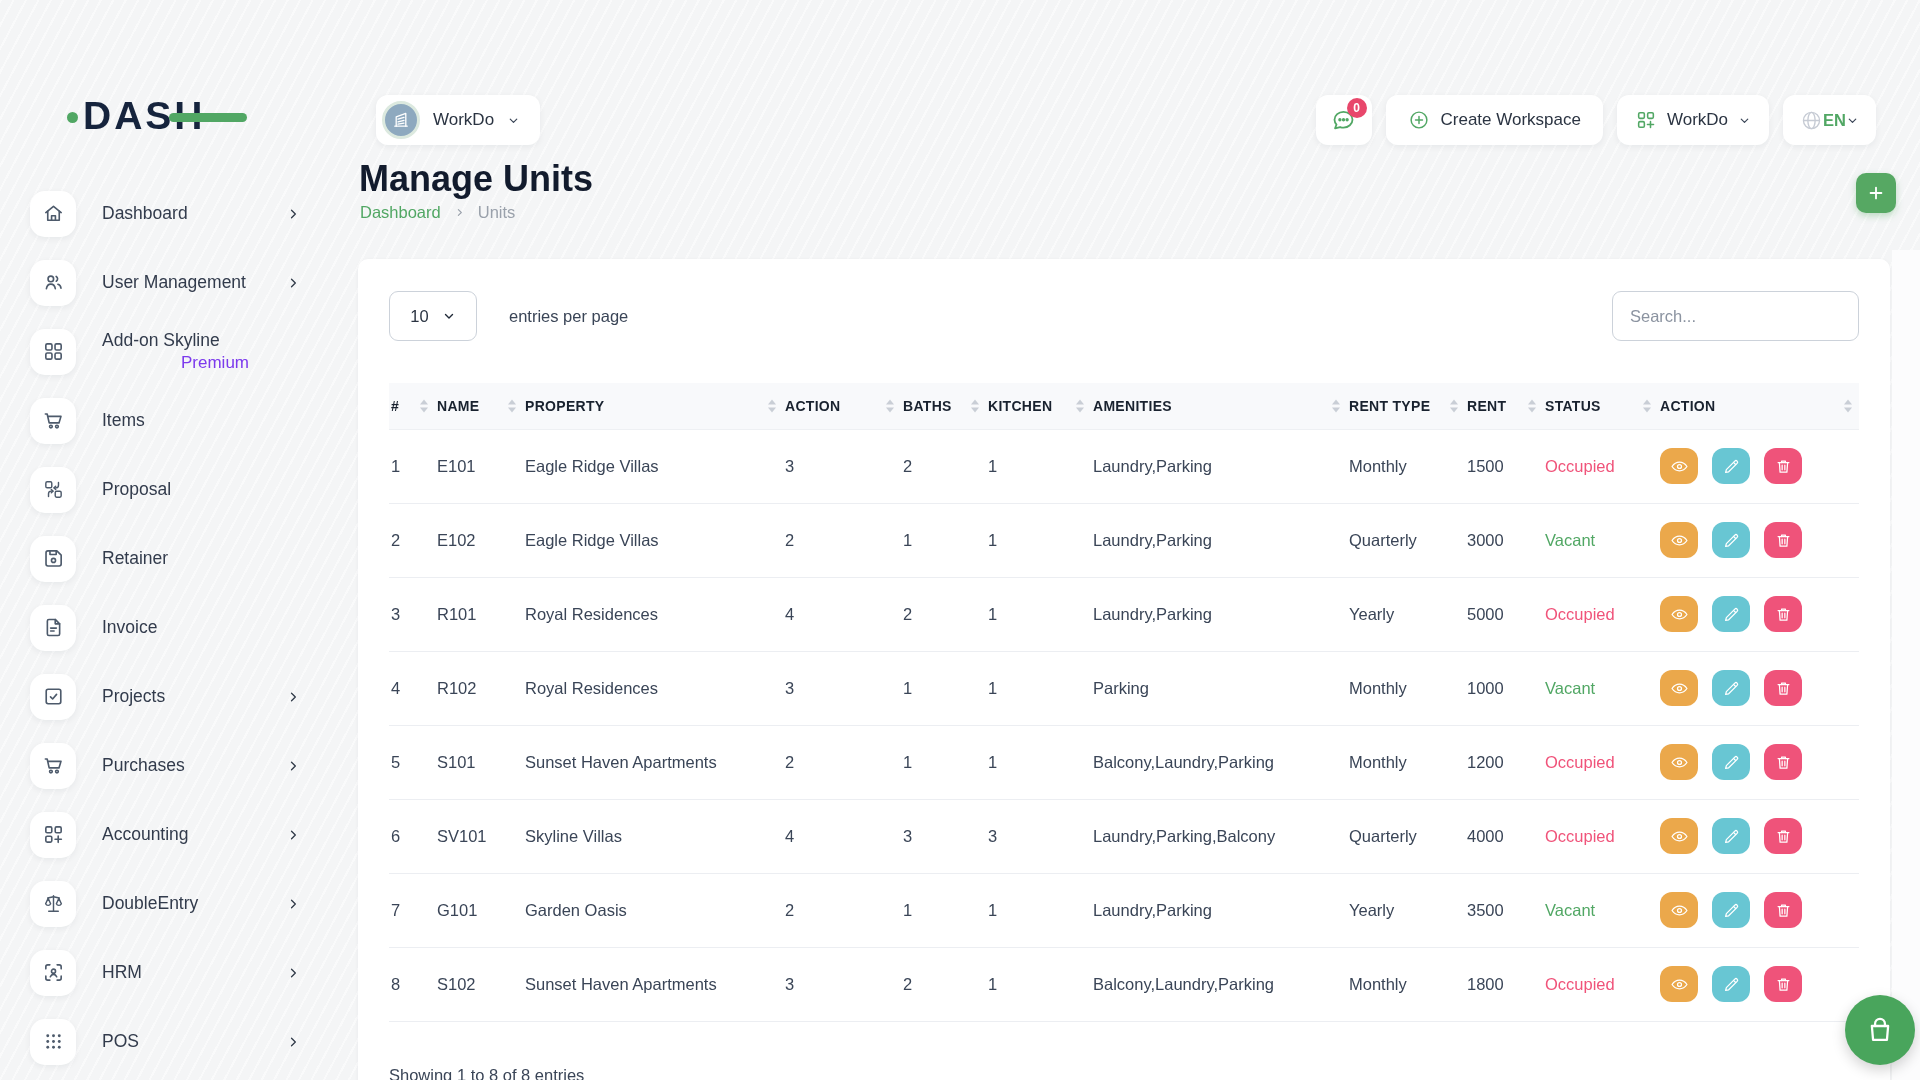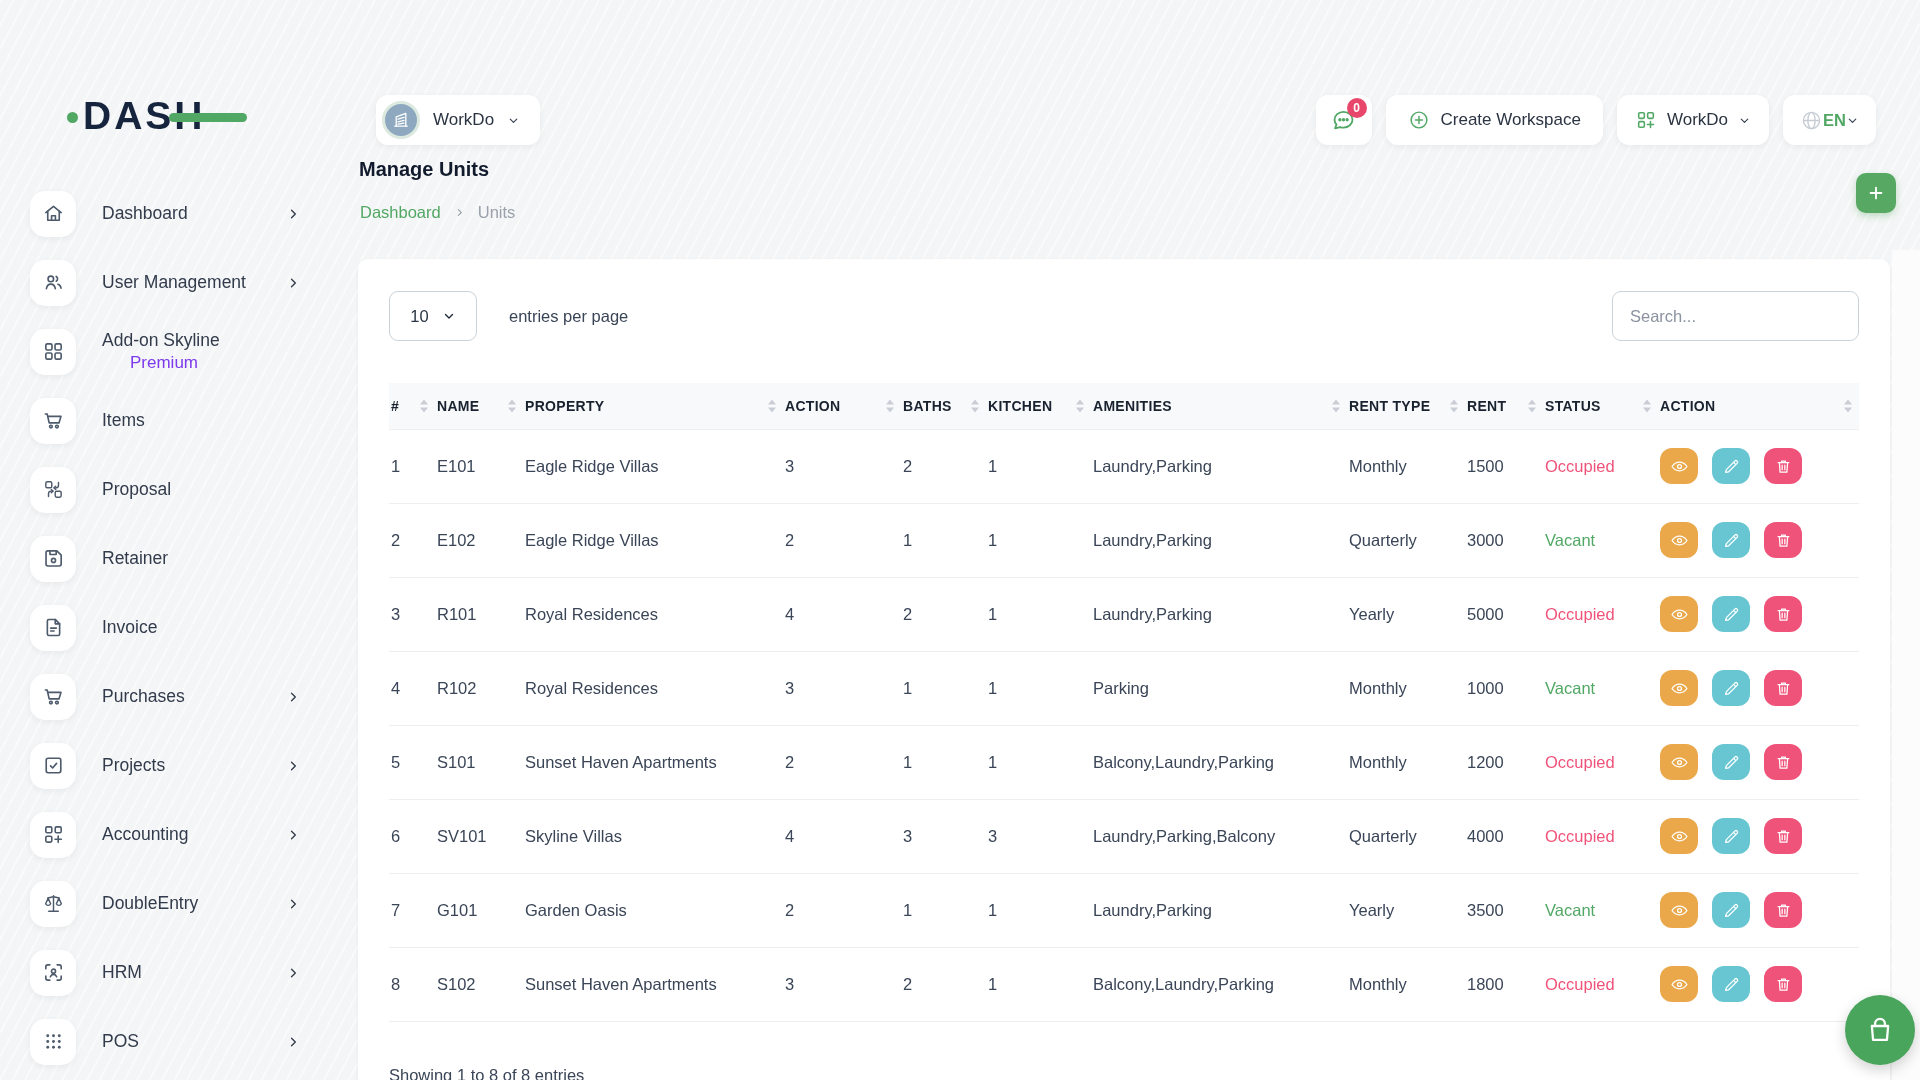--- a/index.html
+++ b/index.html
@@ -45,21 +45,21 @@
   .chat-pill svg { width:27px; height:27px; }
   .chat-badge { position:absolute; top:3px; right:5px; min-width:20px; height:20px; border-radius:10px; background:#e8476b;
                 color:#fff; font-size:12px; font-weight:700; line-height:20px; text-align:center; padding:0 5px; }
   .create-pill { padding:0 22px; gap:11px; }
   .green-ic { color:#51a764; } .green-ic svg { width:22px; height:22px; }
   .menu-pill { padding:0 18px; gap:10px; }
   .lang-pill { padding:0 17px; }
   .globe-ic { color:#c6cbd4; } .globe-ic svg { width:23px; height:23px; stroke-width:1.4; }
   .lang-label { font-size:16.5px; font-weight:700; color:#51a764; }
 
-  .page-title { position:absolute; left:1px; top:158px; font-size:20px; font-weight:700; color:#121b2d; }
+  .page-title { position:absolute; left:1px; top:158px; font-size:36px; font-weight:700; color:#121b2d; }
   .breadcrumb { position:absolute; left:2px; top:203px; display:flex; align-items:center; gap:13px; font-size:16.5px; }
   .crumb-link { color:#51a764; cursor:pointer; }
   .crumb-sep { color:#9aa1ab; } .crumb-sep svg { width:11px; height:11px; stroke-width:2.4; }
   .crumb-cur { color:#9aa1ab; }
   .add-btn { position:absolute; right:0; top:173px; width:40px; height:40px; border:none; border-radius:10px; background:#56a863;
              color:#fff; display:flex; align-items:center; justify-content:center; cursor:pointer; box-shadow:0 3px 7px rgba(86,168,99,.35); }
   .add-btn svg { width:20px; height:20px; stroke-width:2.2; }
 
   
   .card { position:absolute; left:0; top:259px; width:1532px; height:878px; background:#fff; border-radius:10px;
@@ -143,21 +143,21 @@
     <span class="nav-tile">
           <svg viewBox="0 0 24 24" fill="none" stroke="currentColor" stroke-width="1.7" stroke-linecap="round" stroke-linejoin="round">
             <rect x="4" y="4" width="6.4" height="6.4" rx="1.5"></rect>
             <rect x="13.6" y="4" width="6.4" height="6.4" rx="1.5"></rect>
             <rect x="4" y="13.6" width="6.4" height="6.4" rx="1.5"></rect>
             <rect x="13.6" y="13.6" width="6.4" height="6.4" rx="1.5"></rect>
           </svg>
         </span>
     <span class="nav-text">
       <span class="nav-text-main">Add-on Skyline</span>
-      <span class="nav-sub" style="display: block; color: rgb(124, 58, 237);">Premium</span>
+      <span class="nav-sub" style="display: block; color: rgb(124, 58, 237); text-align: center;">Premium</span>
     </span>
 
   </div>
       <div class="nav-item">
     <span class="nav-tile">
           <svg viewBox="0 0 24 24" fill="none" stroke="currentColor" stroke-width="1.7" stroke-linecap="round" stroke-linejoin="round">
             <path d="M3.5 5.2h1.9l2.1 9.3h10.2l2.1-6.8H6.1"></path>
             <circle cx="9.3" cy="18.3" r="1.4"></circle>
             <circle cx="15.6" cy="18.3" r="1.4"></circle>
           </svg>
@@ -209,44 +209,44 @@
         </span>
     <span class="nav-text">
       <span class="nav-text-main">Invoice</span>
       
     </span>
 
   </div>
       <div class="nav-item">
     <span class="nav-tile">
           <svg viewBox="0 0 24 24" fill="none" stroke="currentColor" stroke-width="1.7" stroke-linecap="round" stroke-linejoin="round">
+            <rect x="4.4" y="4.4" width="15.2" height="15.2" rx="2"></rect>
+            <path d="M8.9 12.4l2.2 2.2 4.1-4.8"></path>
+          </svg>
+        </span>
+    <span class="nav-text">
+      <span class="nav-text-main">Projects</span>
+      
+    </span>
+    <span class="nav-chev">
+          <svg viewBox="0 0 24 24" fill="none" stroke="currentColor" stroke-width="2" stroke-linecap="round" stroke-linejoin="round">
+            <path d="M9.5 5.5l6.5 6.5-6.5 6.5"></path>
+          </svg>
+        </span>
+  </div>
+      <div class="nav-item">
+    <span class="nav-tile">
+          <svg viewBox="0 0 24 24" fill="none" stroke="currentColor" stroke-width="1.7" stroke-linecap="round" stroke-linejoin="round">
             <path d="M3.5 5.2h1.9l2.1 9.3h10.2l2.1-6.8H6.1"></path>
             <circle cx="9.3" cy="18.3" r="1.4"></circle>
             <circle cx="15.6" cy="18.3" r="1.4"></circle>
           </svg>
         </span>
     <span class="nav-text">
       <span class="nav-text-main">Purchases</span>
-      
-    </span>
-    <span class="nav-chev">
-          <svg viewBox="0 0 24 24" fill="none" stroke="currentColor" stroke-width="2" stroke-linecap="round" stroke-linejoin="round">
-            <path d="M9.5 5.5l6.5 6.5-6.5 6.5"></path>
-          </svg>
-        </span>
-  </div>
-      <div class="nav-item">
-    <span class="nav-tile">
-          <svg viewBox="0 0 24 24" fill="none" stroke="currentColor" stroke-width="1.7" stroke-linecap="round" stroke-linejoin="round">
-            <rect x="4.4" y="4.4" width="15.2" height="15.2" rx="2"></rect>
-            <path d="M8.9 12.4l2.2 2.2 4.1-4.8"></path>
-          </svg>
-        </span>
-    <span class="nav-text">
-      <span class="nav-text-main">Projects</span>
       
     </span>
     <span class="nav-chev">
           <svg viewBox="0 0 24 24" fill="none" stroke="currentColor" stroke-width="2" stroke-linecap="round" stroke-linejoin="round">
             <path d="M9.5 5.5l6.5 6.5-6.5 6.5"></path>
           </svg>
         </span>
   </div>
       <div class="nav-item">
     <span class="nav-tile">

